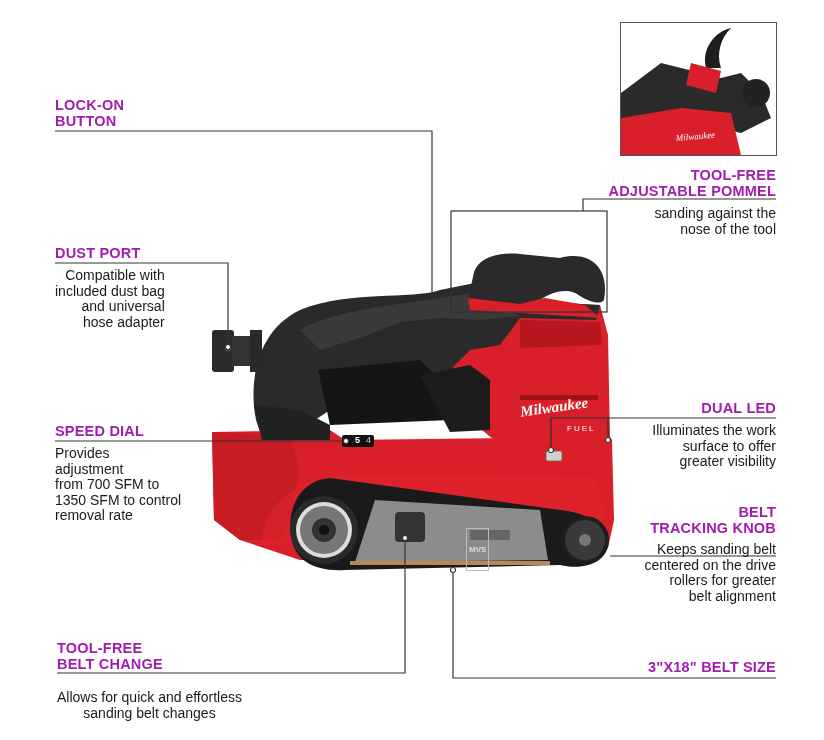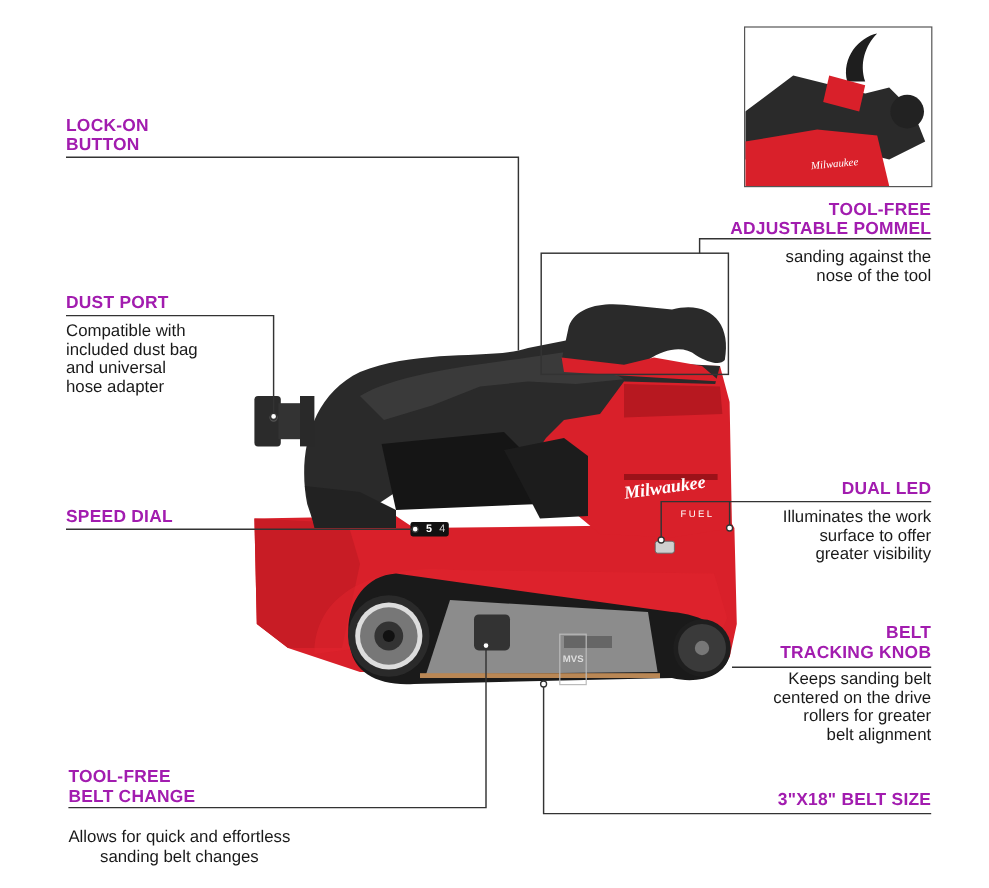--- a/index.html
+++ b/index.html
@@ -133,30 +133,37 @@
 
   <div class="callout" style="left:55px; top:97px;">
     <div class="title">
       <div>LOCK-ON</div>
       <div>BUTTON</div>
     </div>
   </div>
 
   <div class="callout" style="left:55px; top:245px;">
     <div class="title">DUST PORT</div>
-    <div class="desc" style="margin-top:7px;">
+    <div class="desc" style="margin-top:7px;text-align:right;">
       <div>Compatible with</div>
       <div>included dust bag</div>
       <div>and universal</div>
       <div>hose adapter</div>
     </div>
   </div>
 
   <div class="callout" style="left:55px; top:423px;">
     <div class="title">SPEED DIAL</div>
+    <div class="desc" style="margin-top:7px;">
+      <div>Provides</div>
+      <div>adjustment</div>
+      <div>from 700 SFM to</div>
+      <div>1350 SFM to control</div>
+      <div>removal rate</div>
+    </div>
   </div>
 
   <div class="callout" style="left:57px; top:640px;">
     <div class="title">
       <div>TOOL-FREE</div>
       <div>BELT CHANGE</div>
     </div>
     <div class="desc" style="margin-top:18px;text-align:center;">
       <div>Allows for quick and effortless</div>
       <div>sanding belt changes</div>
@@ -176,21 +183,21 @@
 
   <div class="callout right" style="right:48px; top:400px;">
     <div class="title">DUAL LED</div>
     <div class="desc" style="margin-top:7px;">
       <div>Illuminates the work</div>
       <div>surface to offer</div>
       <div>greater visibility</div>
     </div>
   </div>
 
-  <div class="callout right" style="right:48px; top:520px;">
+  <div class="callout right" style="right:48px; top:504px;">
     <div class="title">
       <div>BELT</div>
       <div>TRACKING KNOB</div>
     </div>
     <div class="desc" style="margin-top:6px;">
       <div>Keeps sanding belt</div>
       <div>centered on the drive</div>
       <div>rollers for greater</div>
       <div>belt alignment</div>
     </div>

